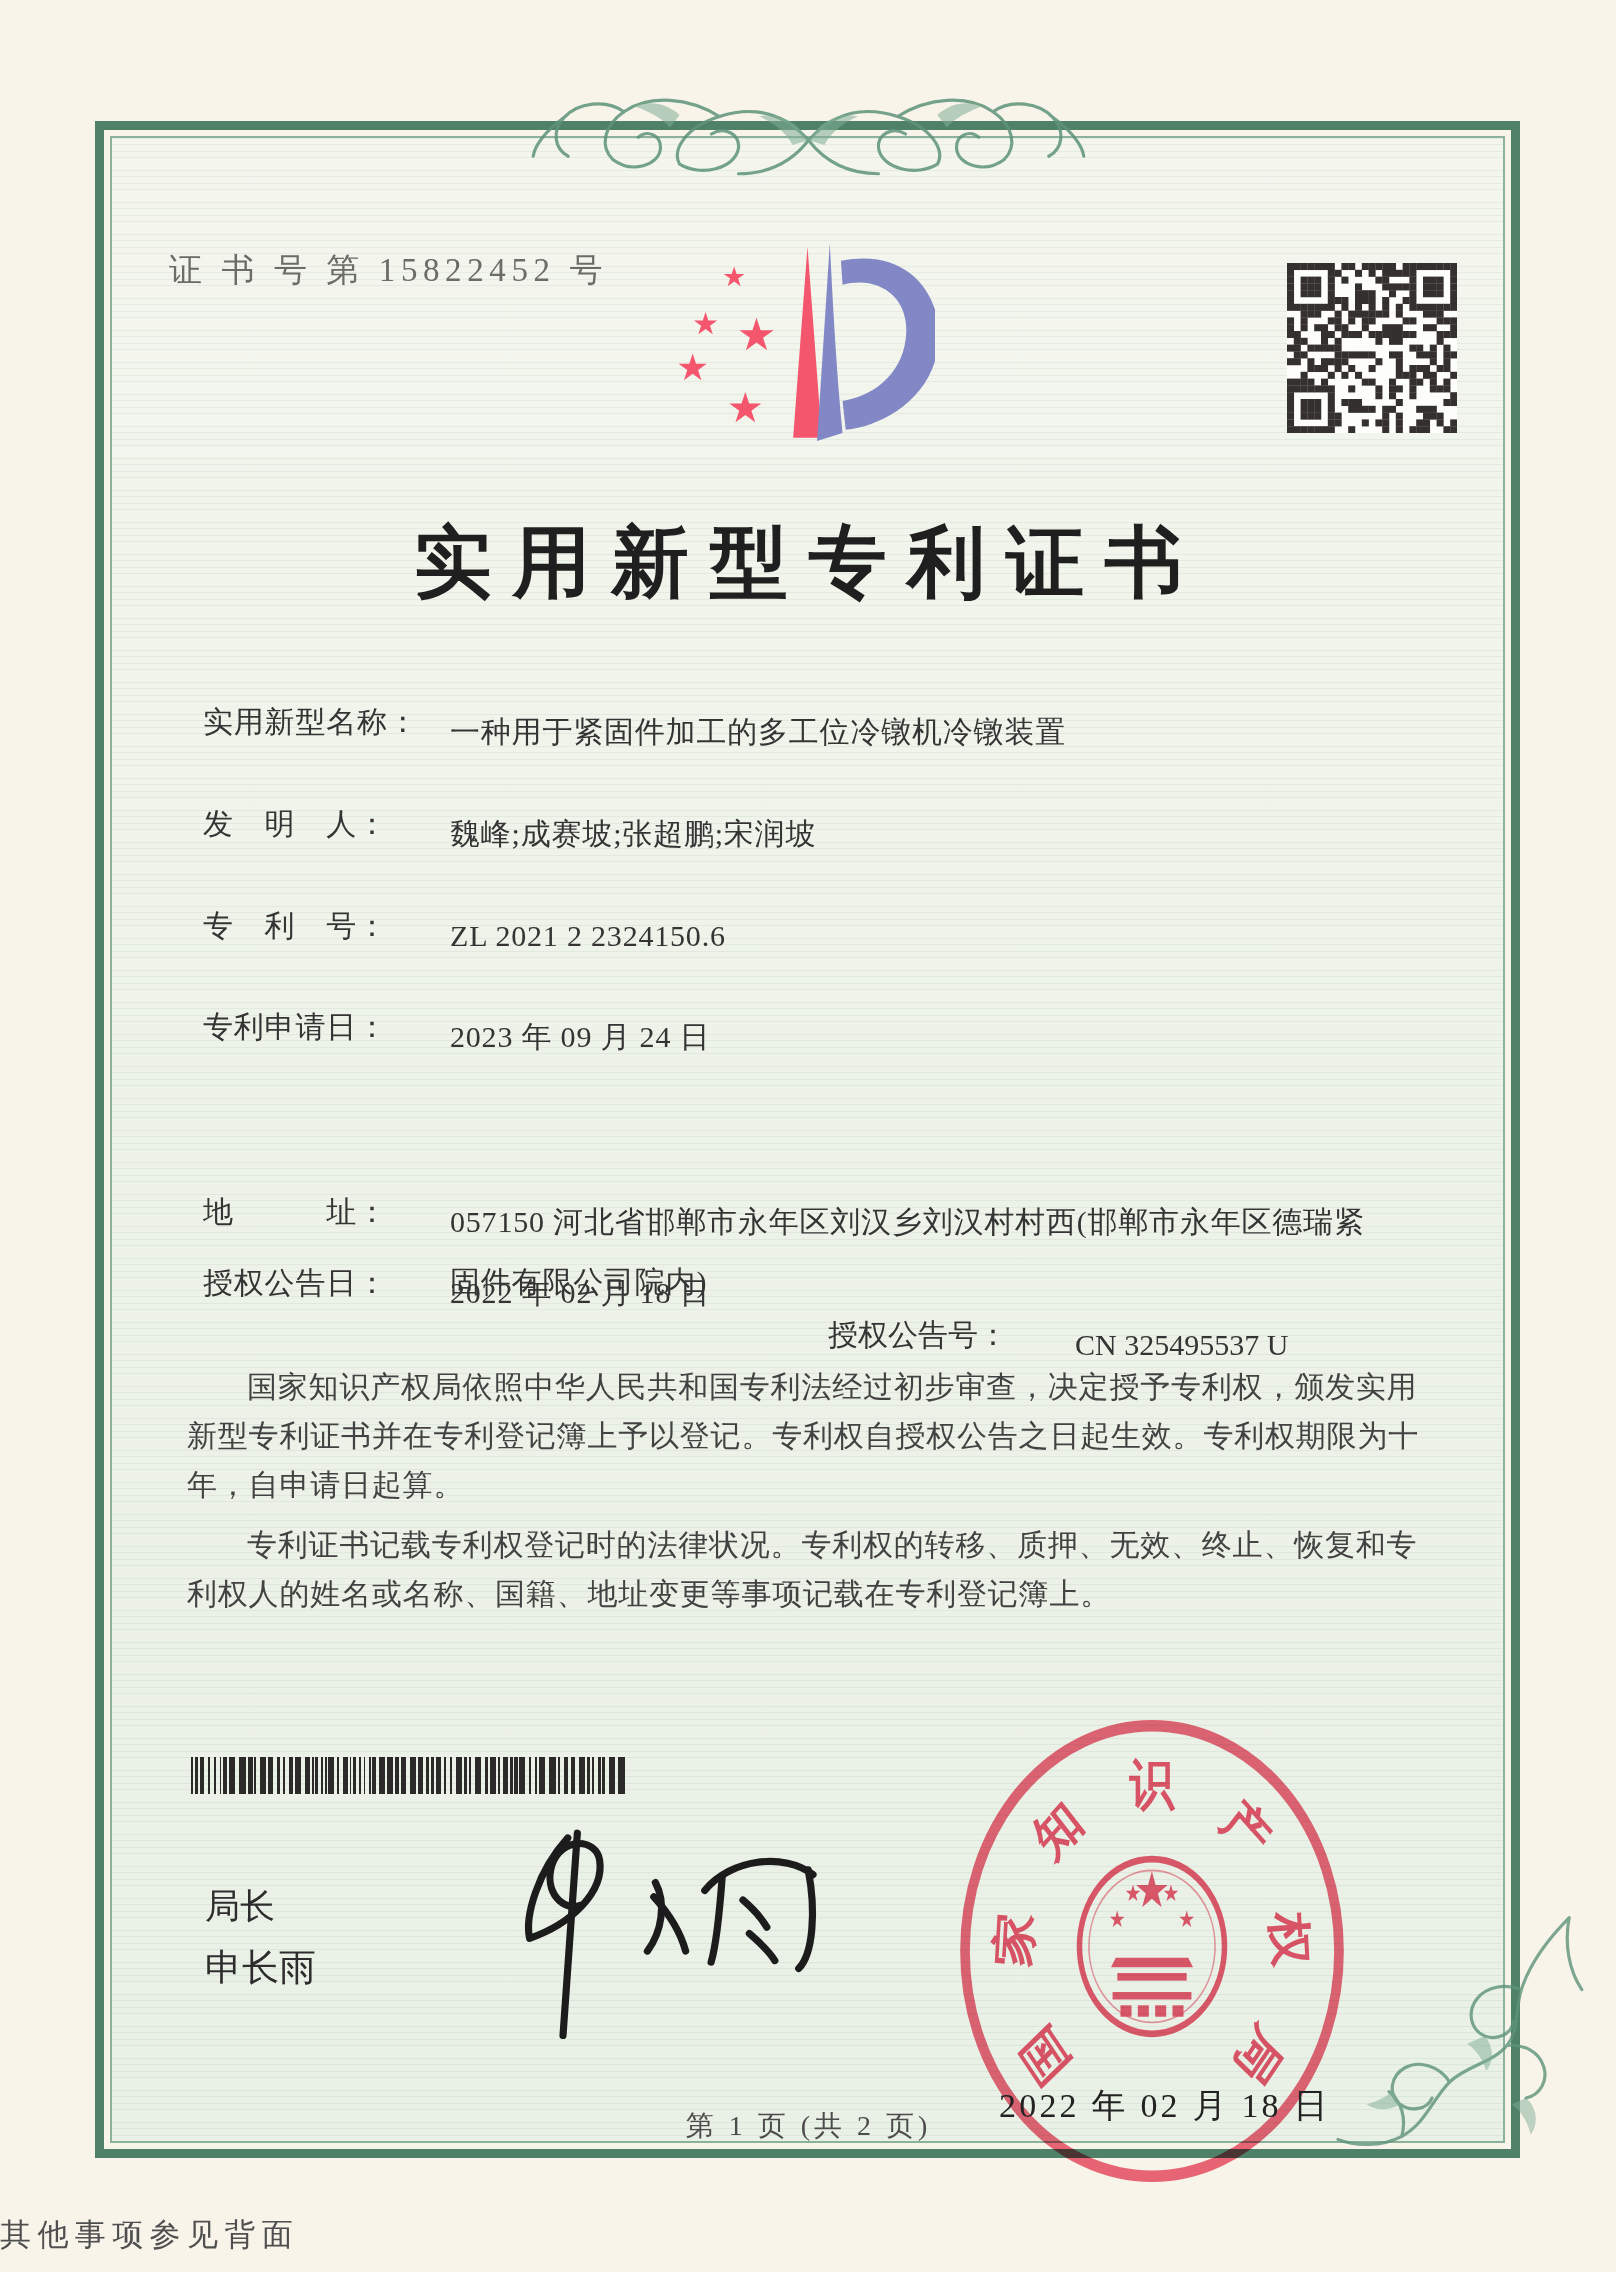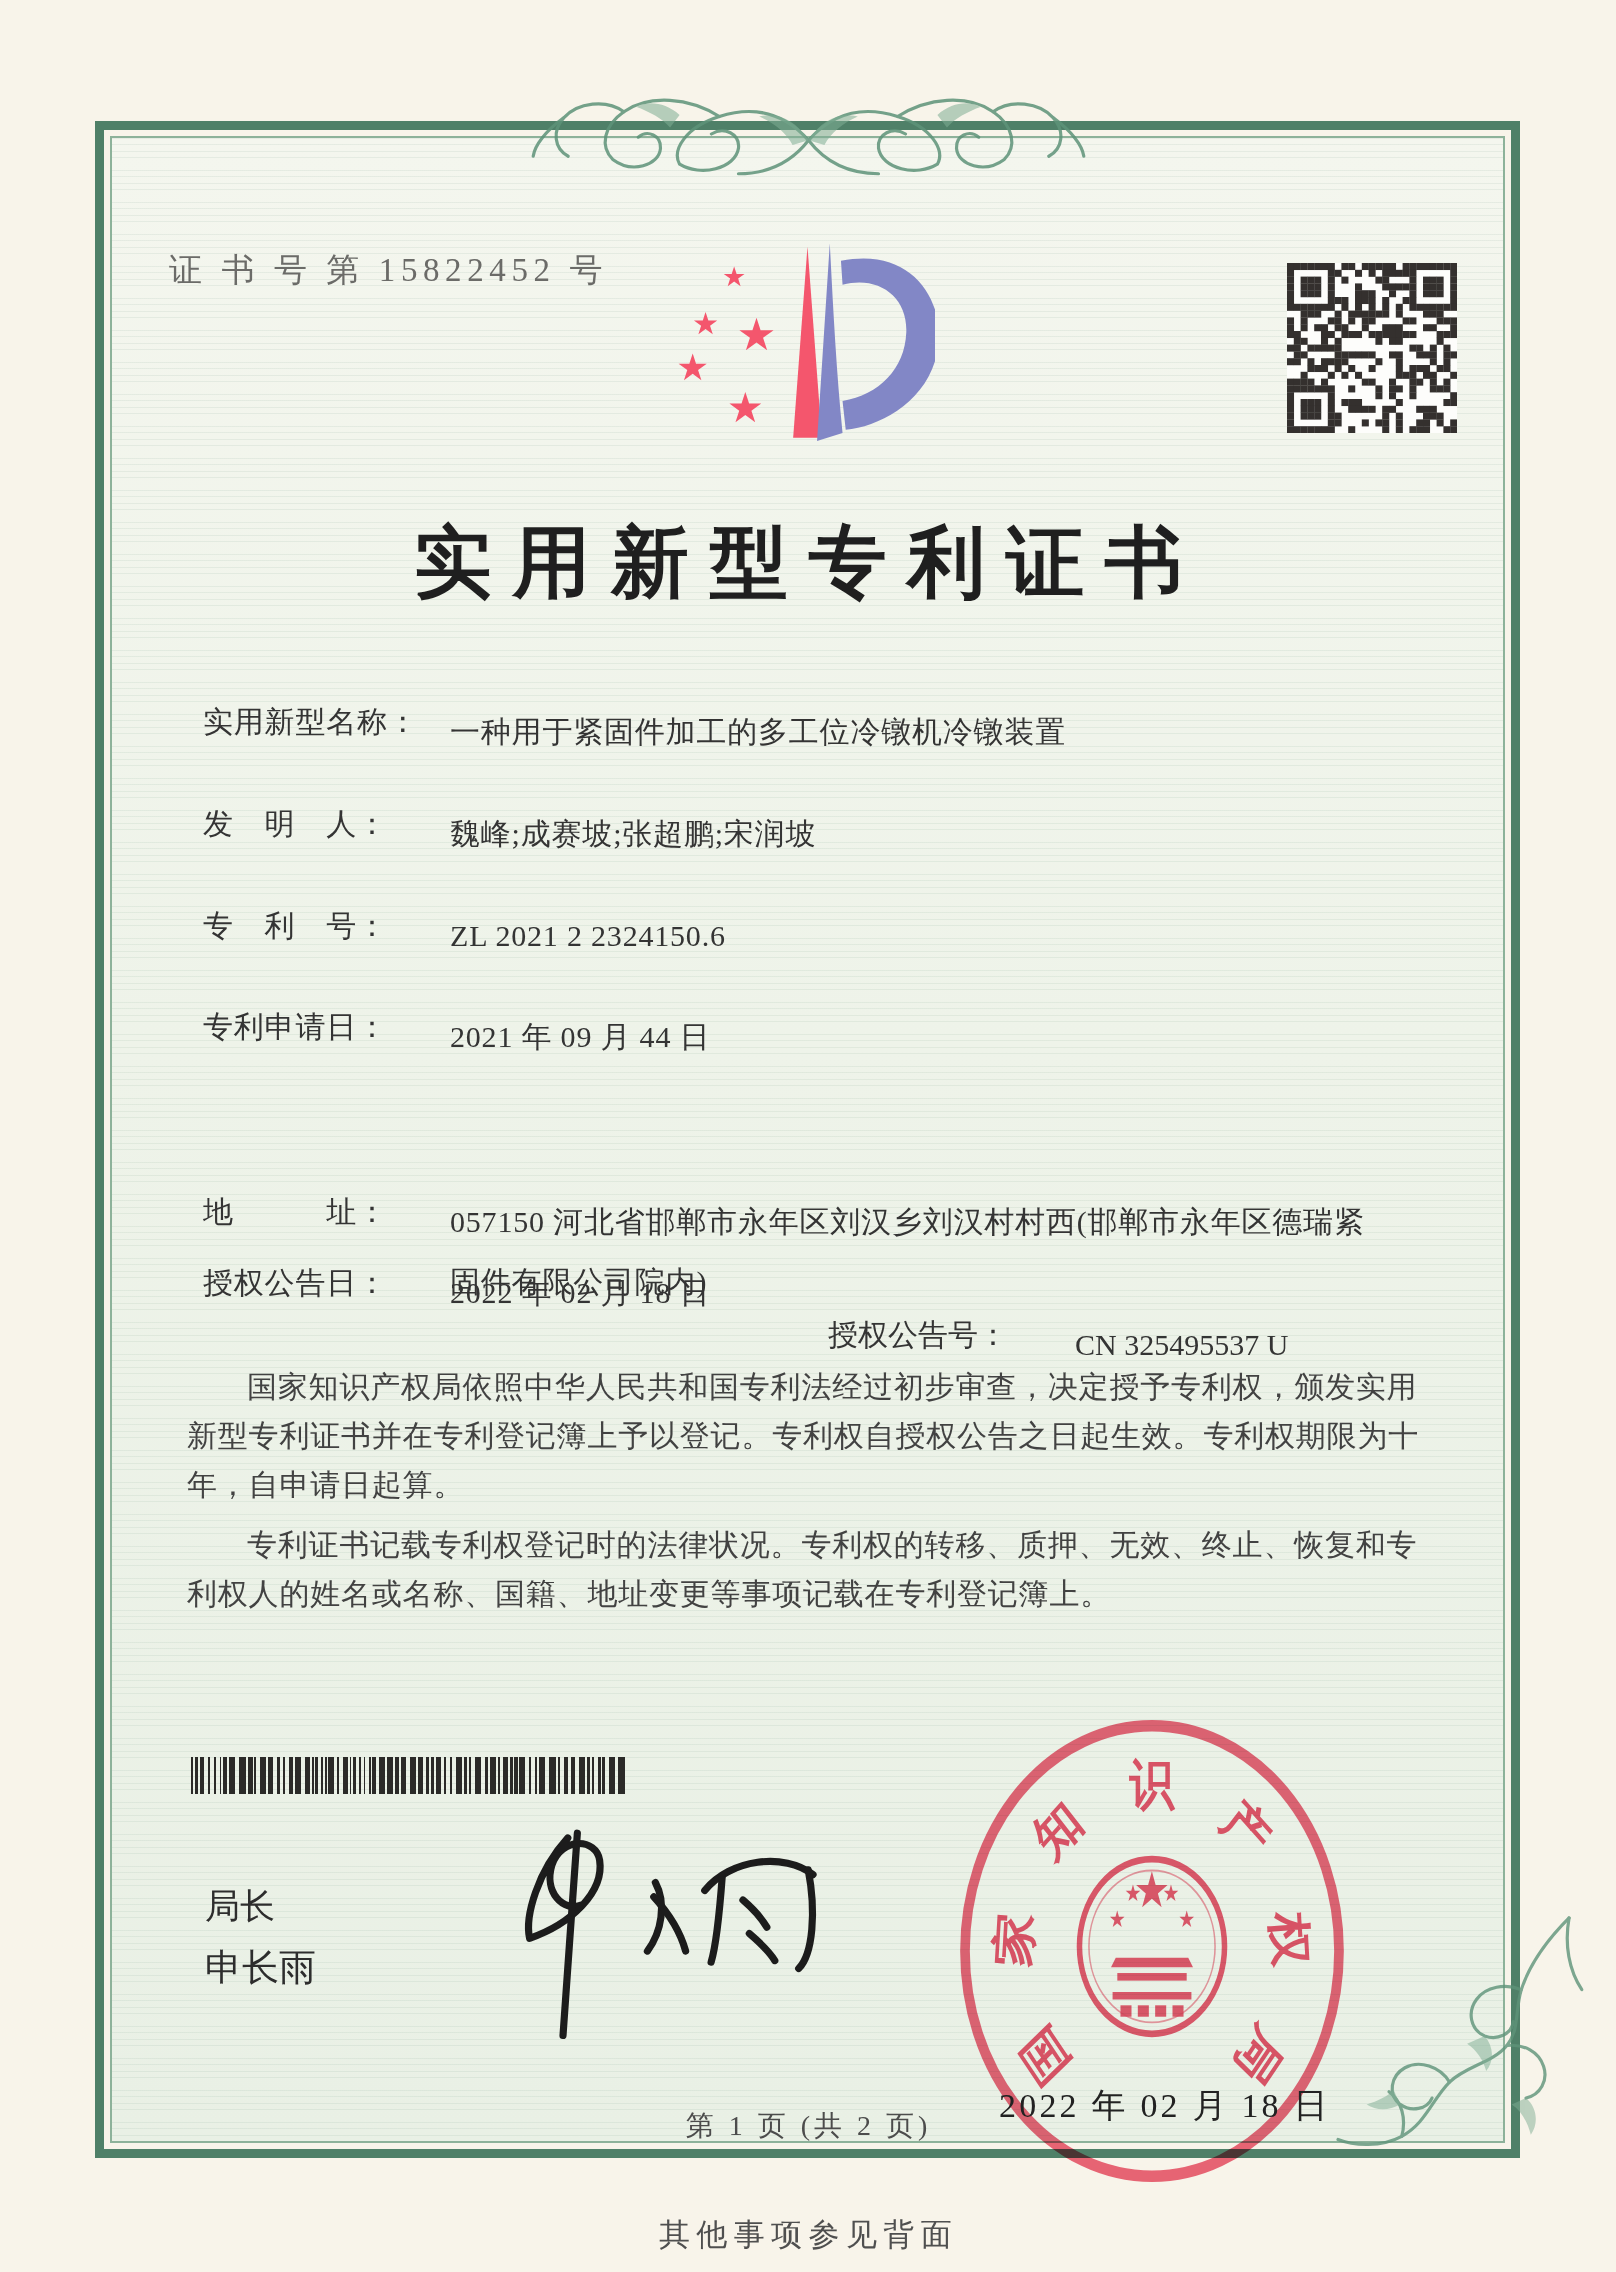--- a/index.html
+++ b/index.html
@@ -82,21 +82,21 @@
   .seal-date{
     position:absolute;left:999px;top:2083px;z-index:6;
     font-size:34px;color:#222222;letter-spacing:3.2px;
   }
   
   .page-info{
     position:absolute;left:0;top:2107px;width:1617px;text-align:center;
     font-size:28px;color:#4c4c4c;letter-spacing:4px;z-index:4;
   }
   .back-note{
-    position:absolute;left:0;top:2214px;width:1617px;text-align:center;
+    position:absolute;left:0;top:2214px;width:1617px;text-align:left;
     font-size:31px;color:#4f4f4f;letter-spacing:6.4px;z-index:4;
   }
 </style>
 </head>
 <body>
 
 <div id="page">
 
   <div class="border-outer">
     <div class="border-inner"></div>
@@ -491,21 +491,21 @@
   <div class="field-row" style="top:804px">
     <span class="field-label">发　明　人：</span>
     <span class="field-value">魏峰;成赛坡;张超鹏;宋润坡</span>
   </div>
   <div class="field-row" style="top:906px">
     <span class="field-label">专　利　号：</span>
     <span class="field-value">ZL 2021 2 2324150.6</span>
   </div>
   <div class="field-row" style="top:1007px">
     <span class="field-label">专利申请日：</span>
-    <span class="field-value">2021 年 09 月 44 日</span>
+    <span class="field-value">2023 年 09 月 24 日</span>
   </div>
   <div class="field-row" style="top:1192px">
     <span class="field-label">地　　　址：</span>
     <span class="field-value" style="width:923px">057150 河北省邯郸市永年区刘汉乡刘汉村村西(邯郸市永年区德瑞紧固件有限公司院内)</span>
   </div>
 
   <div class="field-row" style="top:1263px">
     <span class="field-label">授权公告日：</span>
     <span class="field-value" style="width:342px">2022 年 02 月 18 日</span>
   </div>

